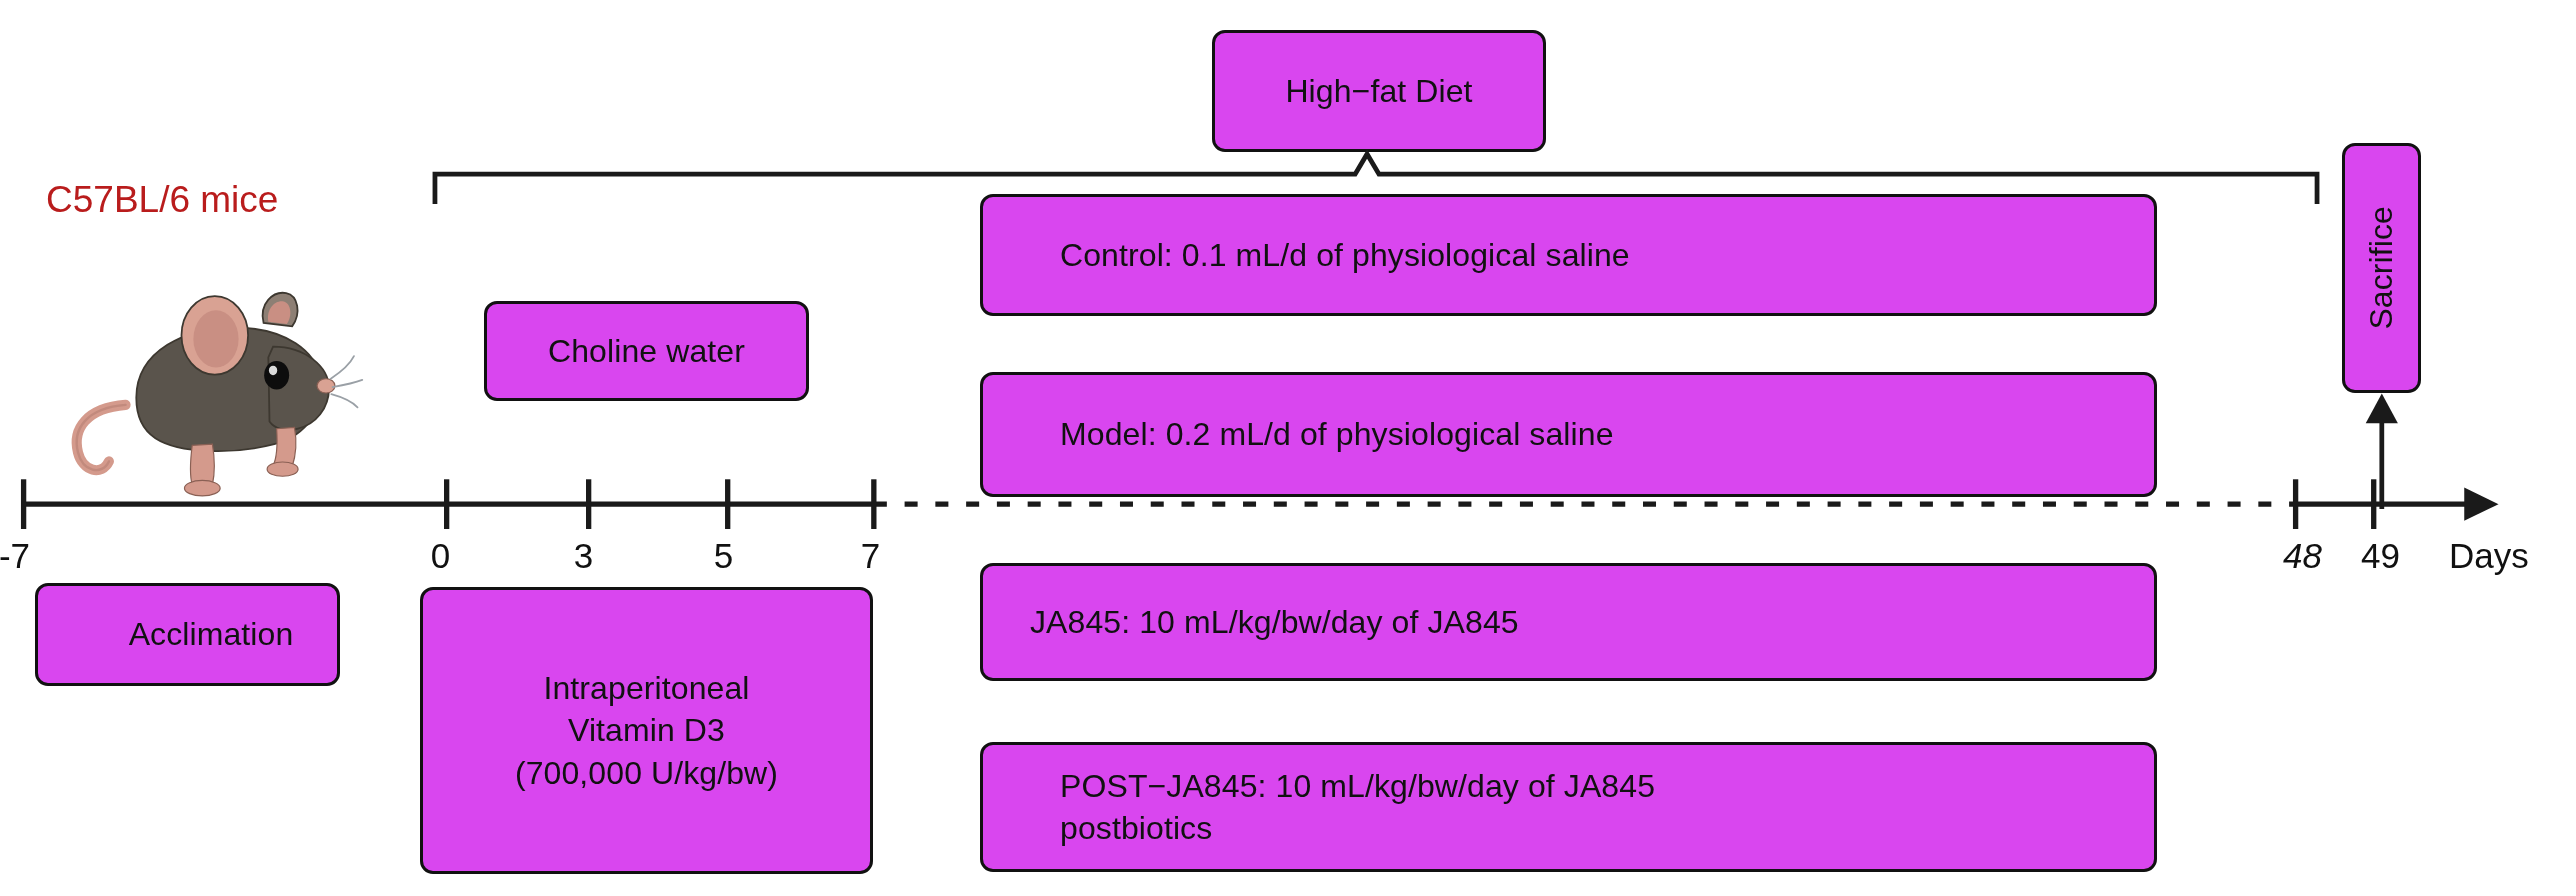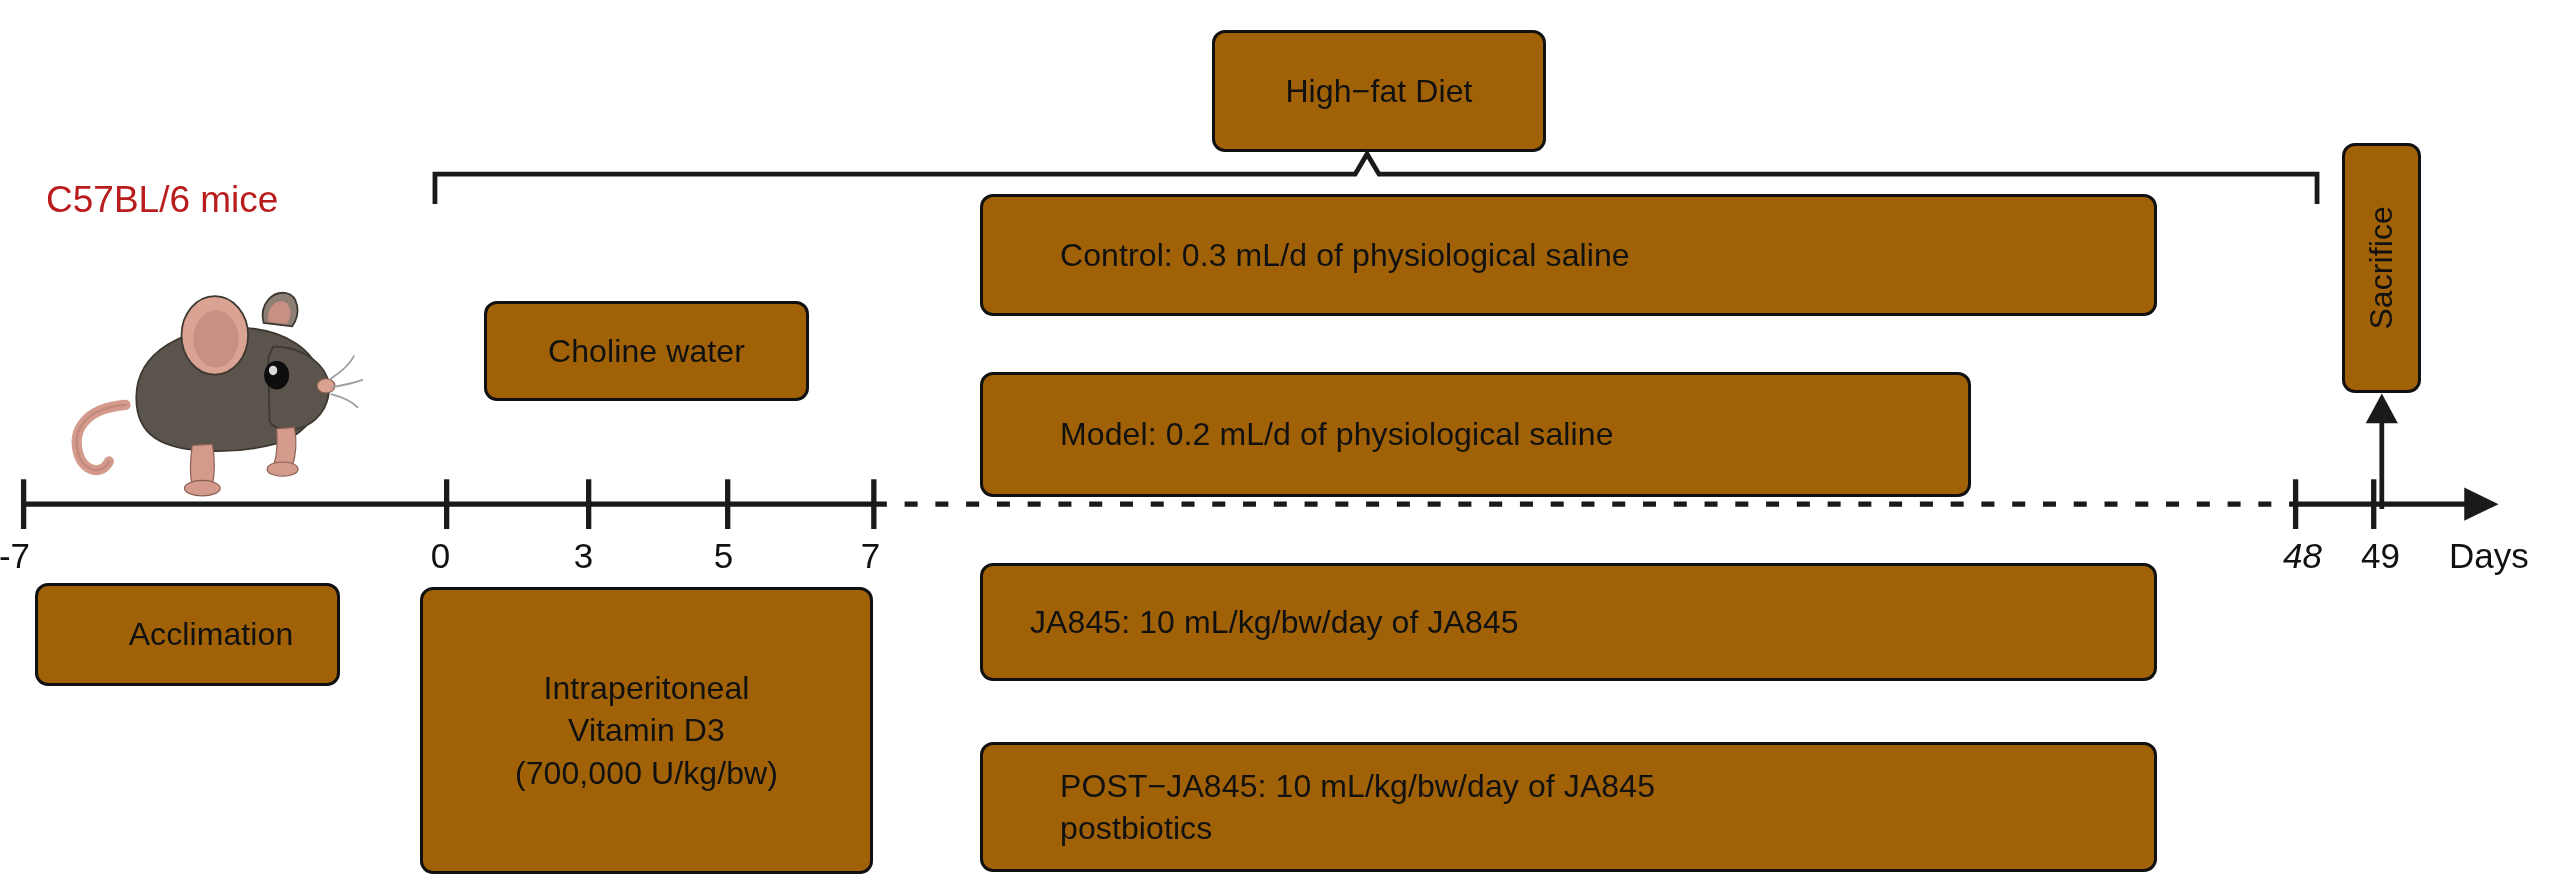--- a/index.html
+++ b/index.html
@@ -1,19 +1,19 @@
 <!DOCTYPE html>
 <html style="font-size:9.5px"><head>
 <meta charset="utf-8">
 <style>
   html,body{margin:0;padding:0;background:#ffffff;}
   body{width:2576px;height:896px;position:relative;overflow:hidden;
        font-family:"Liberation Sans","DejaVu Sans",sans-serif;color:#1a1a1a;}
   .abs{position:absolute;}
-  .box{position:absolute;background:#a16207;border:3px solid #111;border-radius:13px;
+  .box{position:absolute;background:#d946ef;border:3px solid #111;border-radius:13px;
        box-sizing:border-box;display:flex;align-items:center;}
   .box.center{justify-content:center;text-align:center;}
   .box.left{justify-content:flex-start;}
   .txt{font-size:32px;line-height:1.32;letter-spacing:0.1px;color:#111;}
   .tick-label{font-size:35px;color:#111;text-align:center;position:absolute;}
   svg{display:block;overflow:visible;}
 </style>
 </head>
 <body>
 
@@ -78,24 +78,24 @@
     <line x1="43" y1="200" x2="43" y2="42" stroke="#1a1a1a" stroke-width="8"></line>
     <polygon points="43,6 70,56 16,56" fill="#1a1a1a"></polygon>
   </svg>
 </div>
 
 <div class="box center" style="left:484px;top:301px;width:325px;height:100px;">
   <span class="txt">Choline water</span>
 </div>
 
 <div class="box left" style="left:980px;top:194px;width:1177px;height:122px;padding-left:77px;">
-  <span class="txt">Control:  0.3 mL/d of physiological saline</span>
+  <span class="txt">Control:  0.1 mL/d of physiological saline</span>
 </div>
 
-<div class="box left" style="left:980px;top:372px;width:991px;height:125px;padding-left:77px;">
+<div class="box left" style="left:980px;top:372px;width:1177px;height:125px;padding-left:77px;">
   <span class="txt">Model:  0.2 mL/d of physiological saline</span>
 </div>
 
 <div class="box left" style="left:980px;top:563px;width:1177px;height:118px;padding-left:47px;">
   <span class="txt">JA845: 10 mL/kg/bw/day of JA845</span>
 </div>
 
 <div class="box left" style="left:980px;top:742px;width:1177px;height:130px;padding-left:77px;">
   <div>
     <div class="txt">POST−JA845: 10 mL/kg/bw/day of JA845</div>

